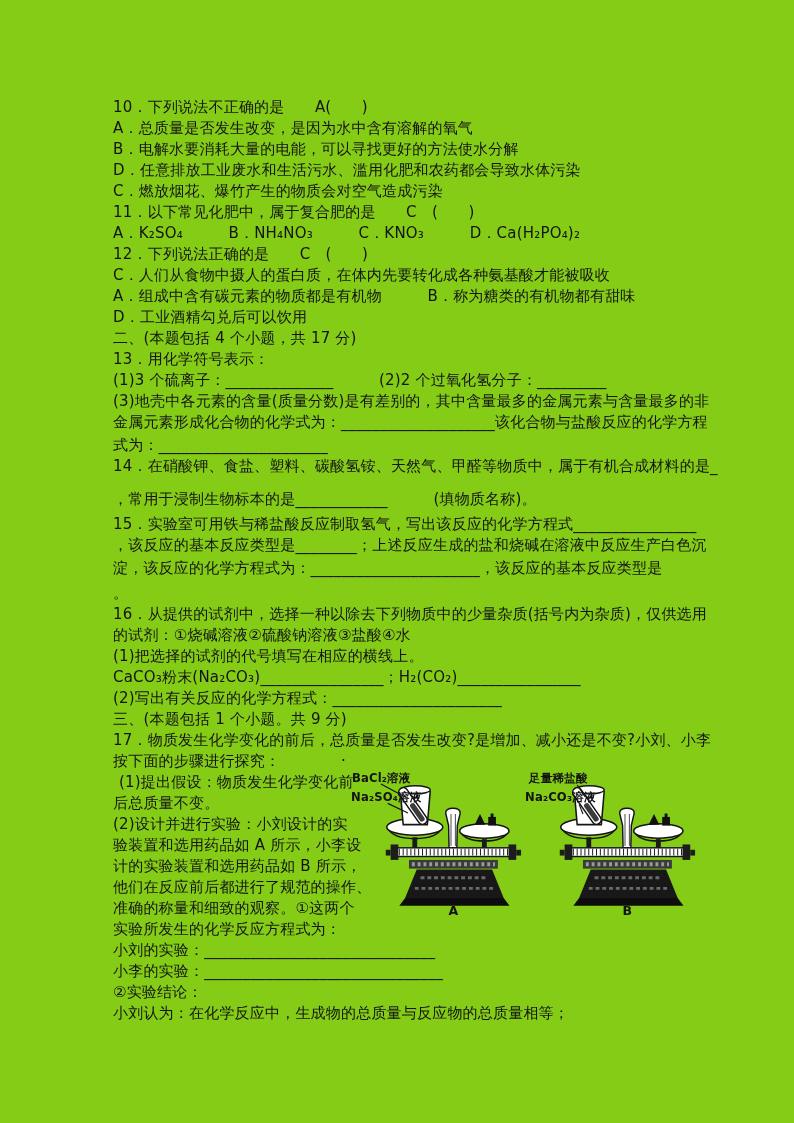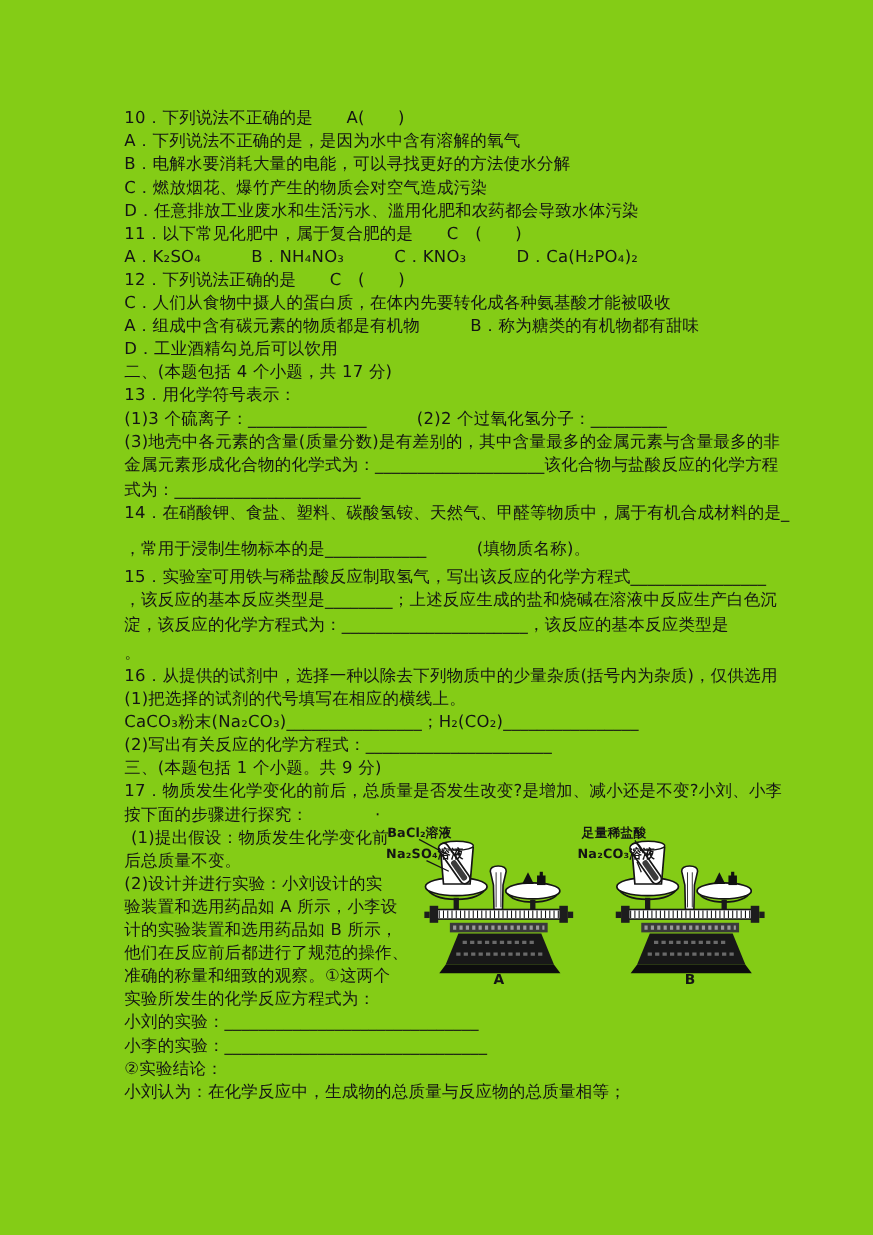--- a/index.html
+++ b/index.html
@@ -71,43 +71,44 @@
     <line x1="72" y1="112" x2="142" y2="112" stroke="#6a6a6a" stroke-width="3" stroke-dasharray="4 3"></line>
     <line x1="66" y1="123" x2="148" y2="123" stroke="#6a6a6a" stroke-width="3" stroke-dasharray="4 3"></line>
     <path d="M50 141 L164 141 L158 133 L56 133 Z" fill="#0d0d0d"></path>
   </symbol>
 </svg>
 
 <div class="page">
   <div class="content">
 
     <div class="line">10．下列说法不正确的是　　A(　　)</div>
-    <div class="line">A．下列说法不正确的是，是因为水中含有溶解的氧气</div>
+    <div class="line">A．总质量是否发生改变，是因为水中含有溶解的氧气</div>
     <div class="line">B．电解水要消耗大量的电能，可以寻找更好的方法使水分解</div>
+    <div class="line">D．任意排放工业废水和生活污水、滥用化肥和农药都会导致水体污染</div>
     <div class="line">C．燃放烟花、爆竹产生的物质会对空气造成污染</div>
-    <div class="line">D．任意排放工业废水和生活污水、滥用化肥和农药都会导致水体污染</div>
     <div class="line">11．以下常见化肥中，属于复合肥的是　　C　(　　)</div>
     <div class="line">A．K₂SO₄　　　B．NH₄NO₃　　　C．KNO₃　　　D．Ca(H₂PO₄)₂</div>
     <div class="line">12．下列说法正确的是　　C　(　　)</div>
     <div class="line">C．人们从食物中摄人的蛋白质，在体内先要转化成各种氨基酸才能被吸收</div>
     <div class="line">A．组成中含有碳元素的物质都是有机物　　　B．称为糖类的有机物都有甜味</div>
     <div class="line">D．工业酒精勾兑后可以饮用</div>
     <div class="line">二、(本题包括 4 个小题，共 17 分)</div>
     <div class="line">13．用化学符号表示：</div>
     <div class="line">(1)3 个硫离子：______________　　　(2)2 个过氧化氢分子：_________</div>
     <div class="line">(3)地壳中各元素的含量(质量分数)是有差别的，其中含量最多的金属元素与含量最多的非</div>
     <div class="line">金属元素形成化合物的化学式为：____________________该化合物与盐酸反应的化学方程</div>
     <div class="line g2">式为：______________________</div>
     <div class="line">14．在硝酸钾、食盐、塑料、碳酸氢铵、天然气、甲醛等物质中，属于有机合成材料的是_</div>
     <div class="line g12">，常用于浸制生物标本的是____________　　　(填物质名称)。</div>
     <div class="line g4">15．实验室可用铁与稀盐酸反应制取氢气，写出该反应的化学方程式________________</div>
     <div class="line">，该反应的基本反应类型是________；上述反应生成的盐和烧碱在溶液中反应生产白色沉</div>
     <div class="line g2">淀，该反应的化学方程式为：______________________，该反应的基本反应类型是</div>
     <div class="line g4">。</div>
     <div class="line">16．从提供的试剂中，选择一种以除去下列物质中的少量杂质(括号内为杂质)，仅供选用</div>
+    <div class="line">的试剂：①烧碱溶液②硫酸钠溶液③盐酸④水</div>
     <div class="line">(1)把选择的试剂的代号填写在相应的横线上。</div>
     <div class="line">CaCO₃粉末(Na₂CO₃)________________；H₂(CO₂)________________</div>
     <div class="line">(2)写出有关反应的化学方程式：______________________</div>
     <div class="line">三、(本题包括 1 个小题。共 9 分)</div>
     <div class="line">17．物质发生化学变化的前后，总质量是否发生改变?是增加、减小还是不变?小刘、小李</div>
     <div class="line">按下面的步骤进行探究：　　　　·</div>
 
     <div class="q17">
       <div class="q17-left">
         <div class="line indent">(1)提出假设：物质发生化学变化前</div>

